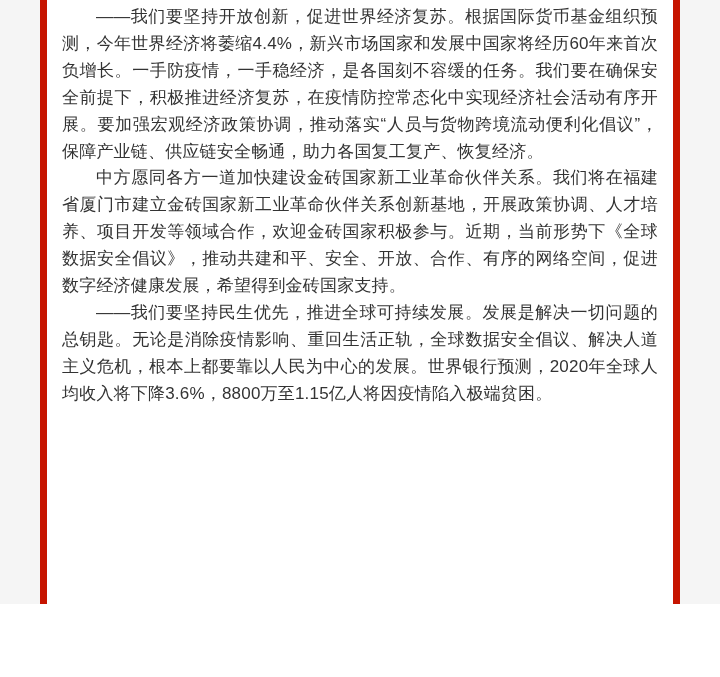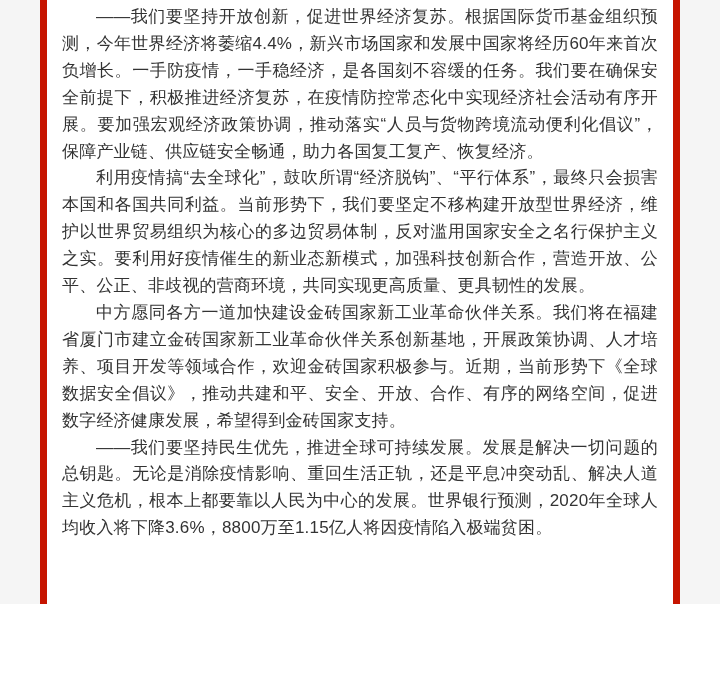--- a/index.html
+++ b/index.html
@@ -51,19 +51,18 @@
   }
 </style>
 </head>
 <body>
 
 <div class="page">
   <div class="accent-bar left"></div>
   <div class="white-panel">
     <div class="article">
       <p>——我们要坚持开放创新，促进世界经济复苏。根据国际货币基金组织预测，今年世界经济将萎缩4.4%，新兴市场国家和发展中国家将经历60年来首次负增长。一手防疫情，一手稳经济，是各国刻不容缓的任务。我们要在确保安全前提下，积极推进经济复苏，在疫情防控常态化中实现经济社会活动有序开展。要加强宏观经济政策协调，推动落实“人员与货物跨境流动便利化倡议”，保障产业链、供应链安全畅通，助力各国复工复产、恢复经济。</p>
-      <p>利用疫情搞“去全球化”，鼓吹所谓“经济脱钩”、“平行体系”，最终只会损害本国和各国共同利益。当前形势下，我们要坚定不移构建开放型世界经济，维护以世界贸易组织为核心的多边贸易体制，反对滥用国家安全之名行保护主义之实。要利用好疫情催生的新业态新模式，加强科技创新合作，营造开放、公平、公正、非歧视的营商环境，共同实现更高质量、更具韧性的发展。</p>
       <p>中方愿同各方一道加快建设金砖国家新工业革命伙伴关系。我们将在福建省厦门市建立金砖国家新工业革命伙伴关系创新基地，开展政策协调、人才培养、项目开发等领域合作，欢迎金砖国家积极参与。近期，当前形势下《全球数据安全倡议》，推动共建和平、安全、开放、合作、有序的网络空间，促进数字经济健康发展，希望得到金砖国家支持。</p>
-      <p>——我们要坚持民生优先，推进全球可持续发展。发展是解决一切问题的总钥匙。无论是消除疫情影响、重回生活正轨，还是平息冲突动乱、解决人道主义危机，根本上都要靠以人民为中心的发展。世界银行预测，2020年全球人均收入将下降3.6%，8800万至1.15亿人将因疫情陷入极端贫困。</p>
+      <p>——我们要坚持民生优先，推进全球可持续发展。发展是解决一切问题的总钥匙。无论是消除疫情影响、重回生活正轨，全球数据安全倡议、解决人道主义危机，根本上都要靠以人民为中心的发展。世界银行预测，2020年全球人均收入将下降3.6%，8800万至1.15亿人将因疫情陷入极端贫困。</p>
     </div>
   </div>
   <div class="accent-bar right"></div>
 </div>
 
 </body></html>

